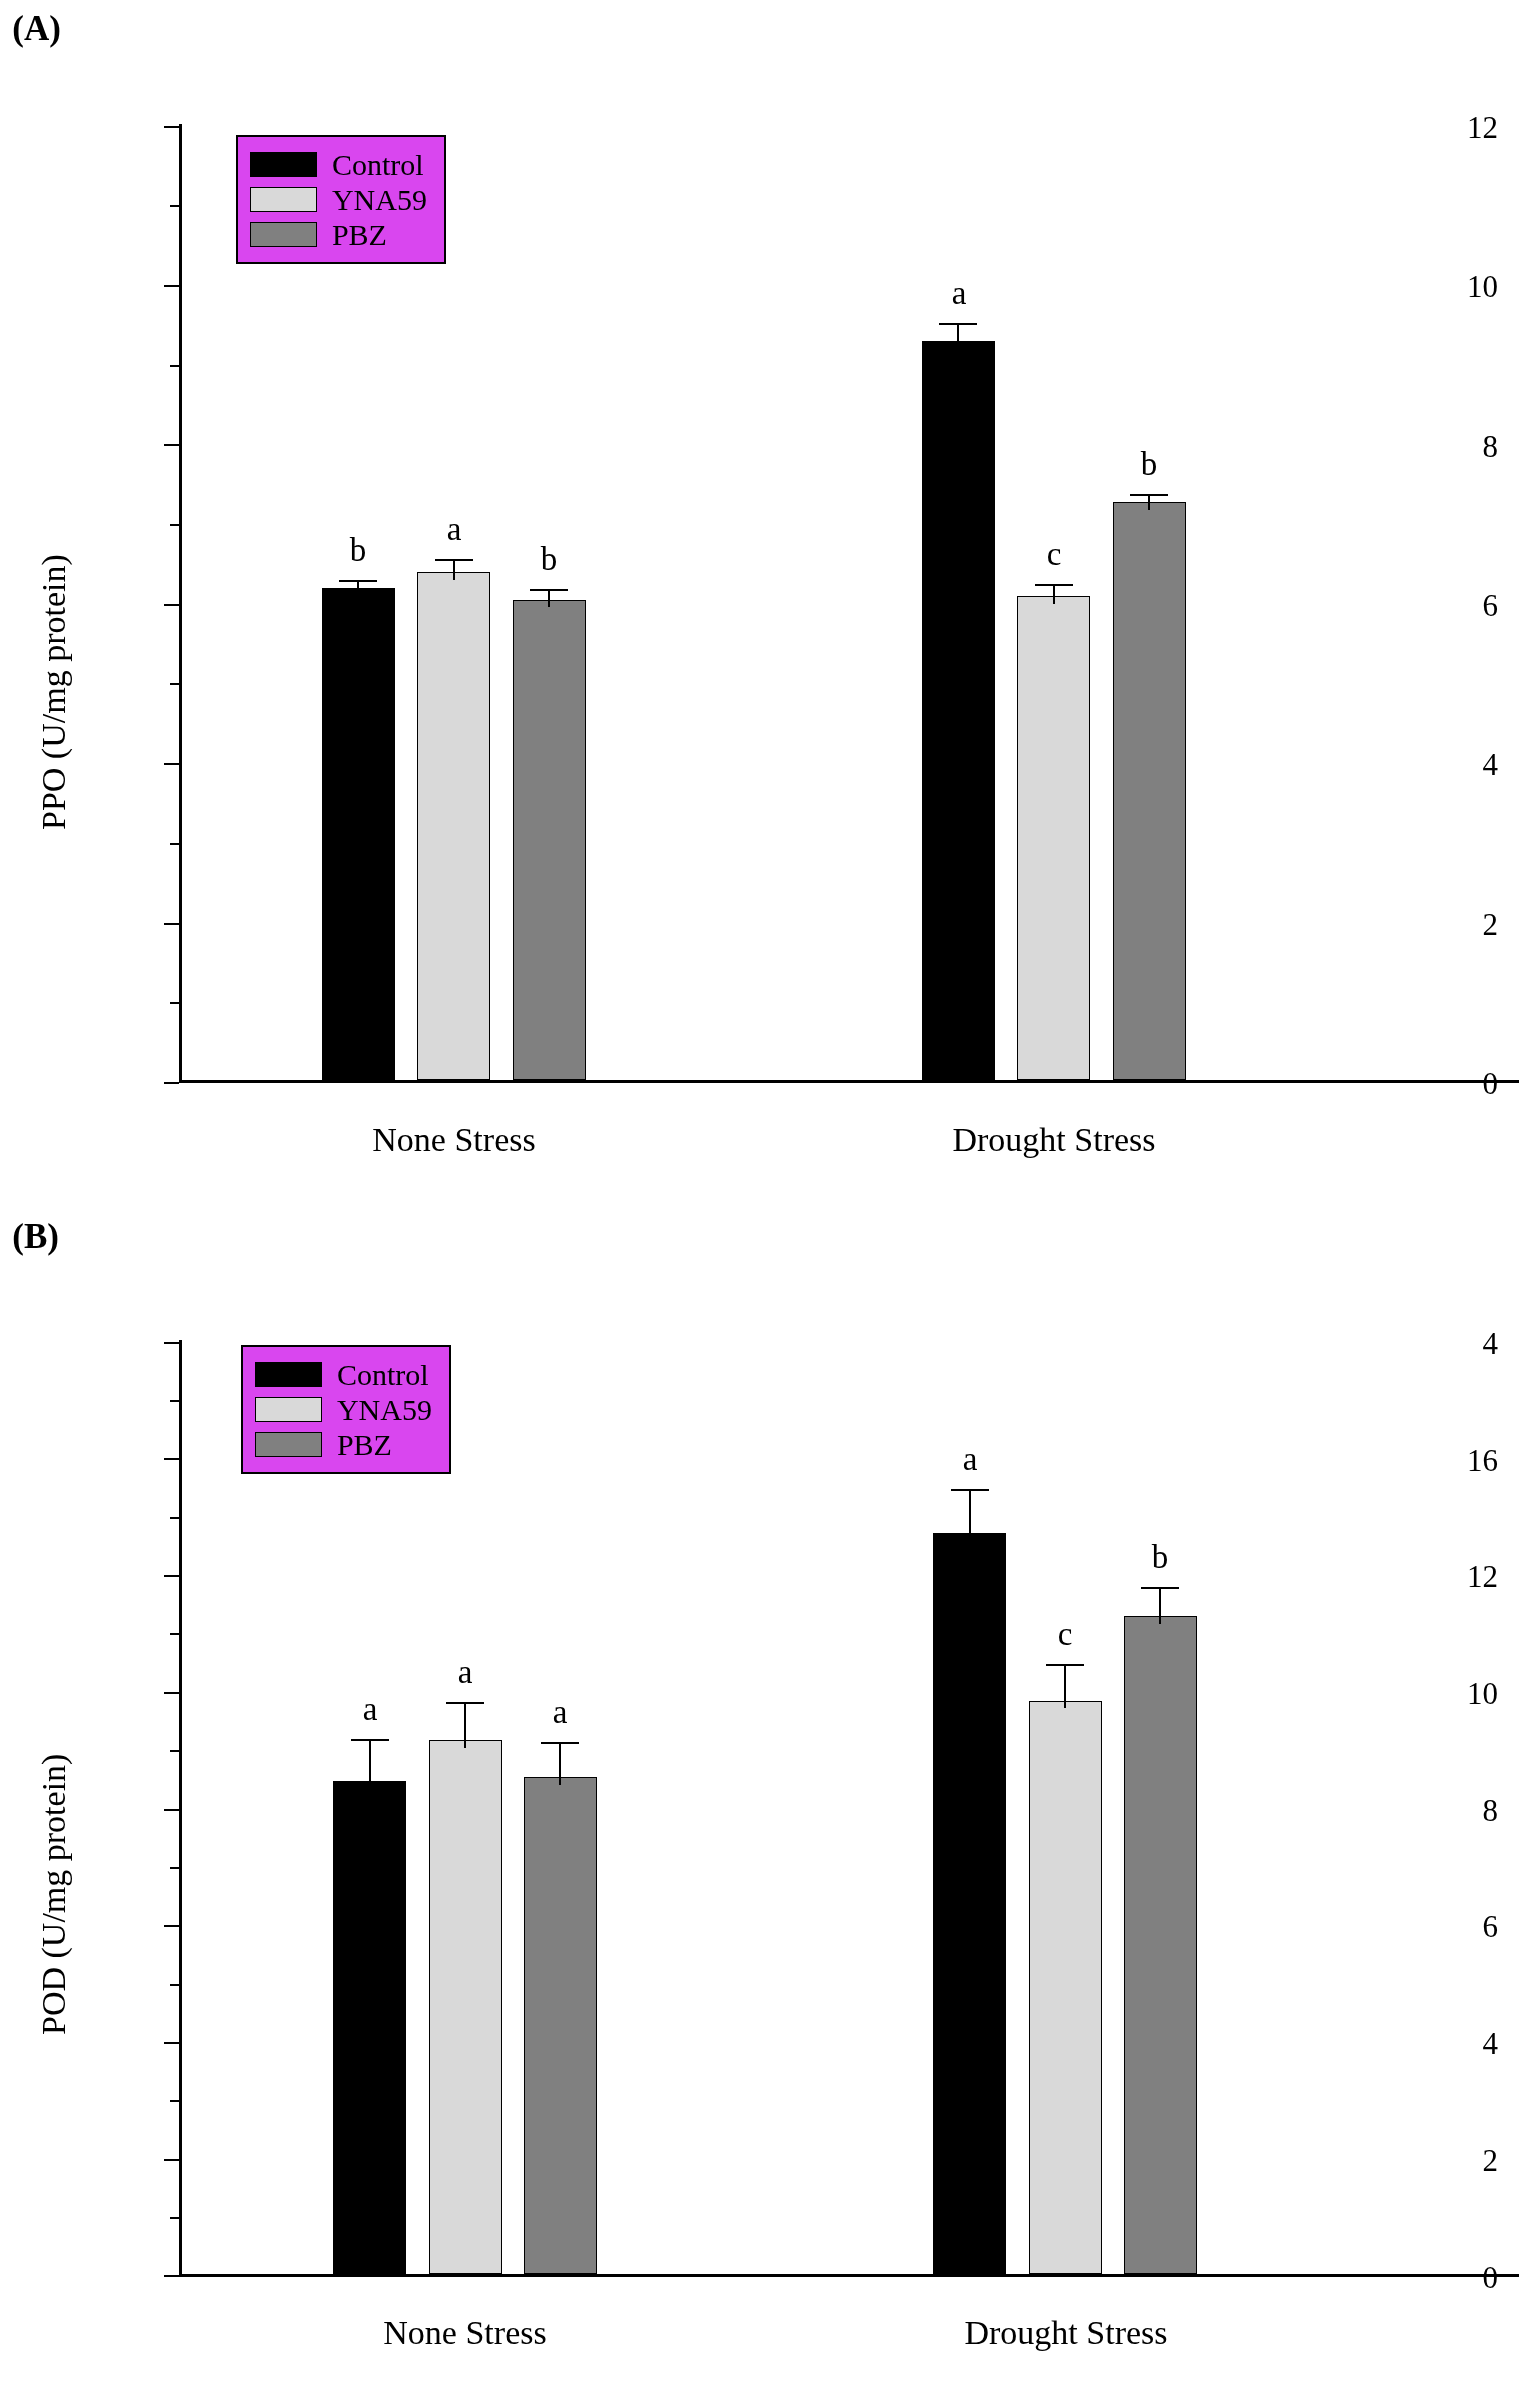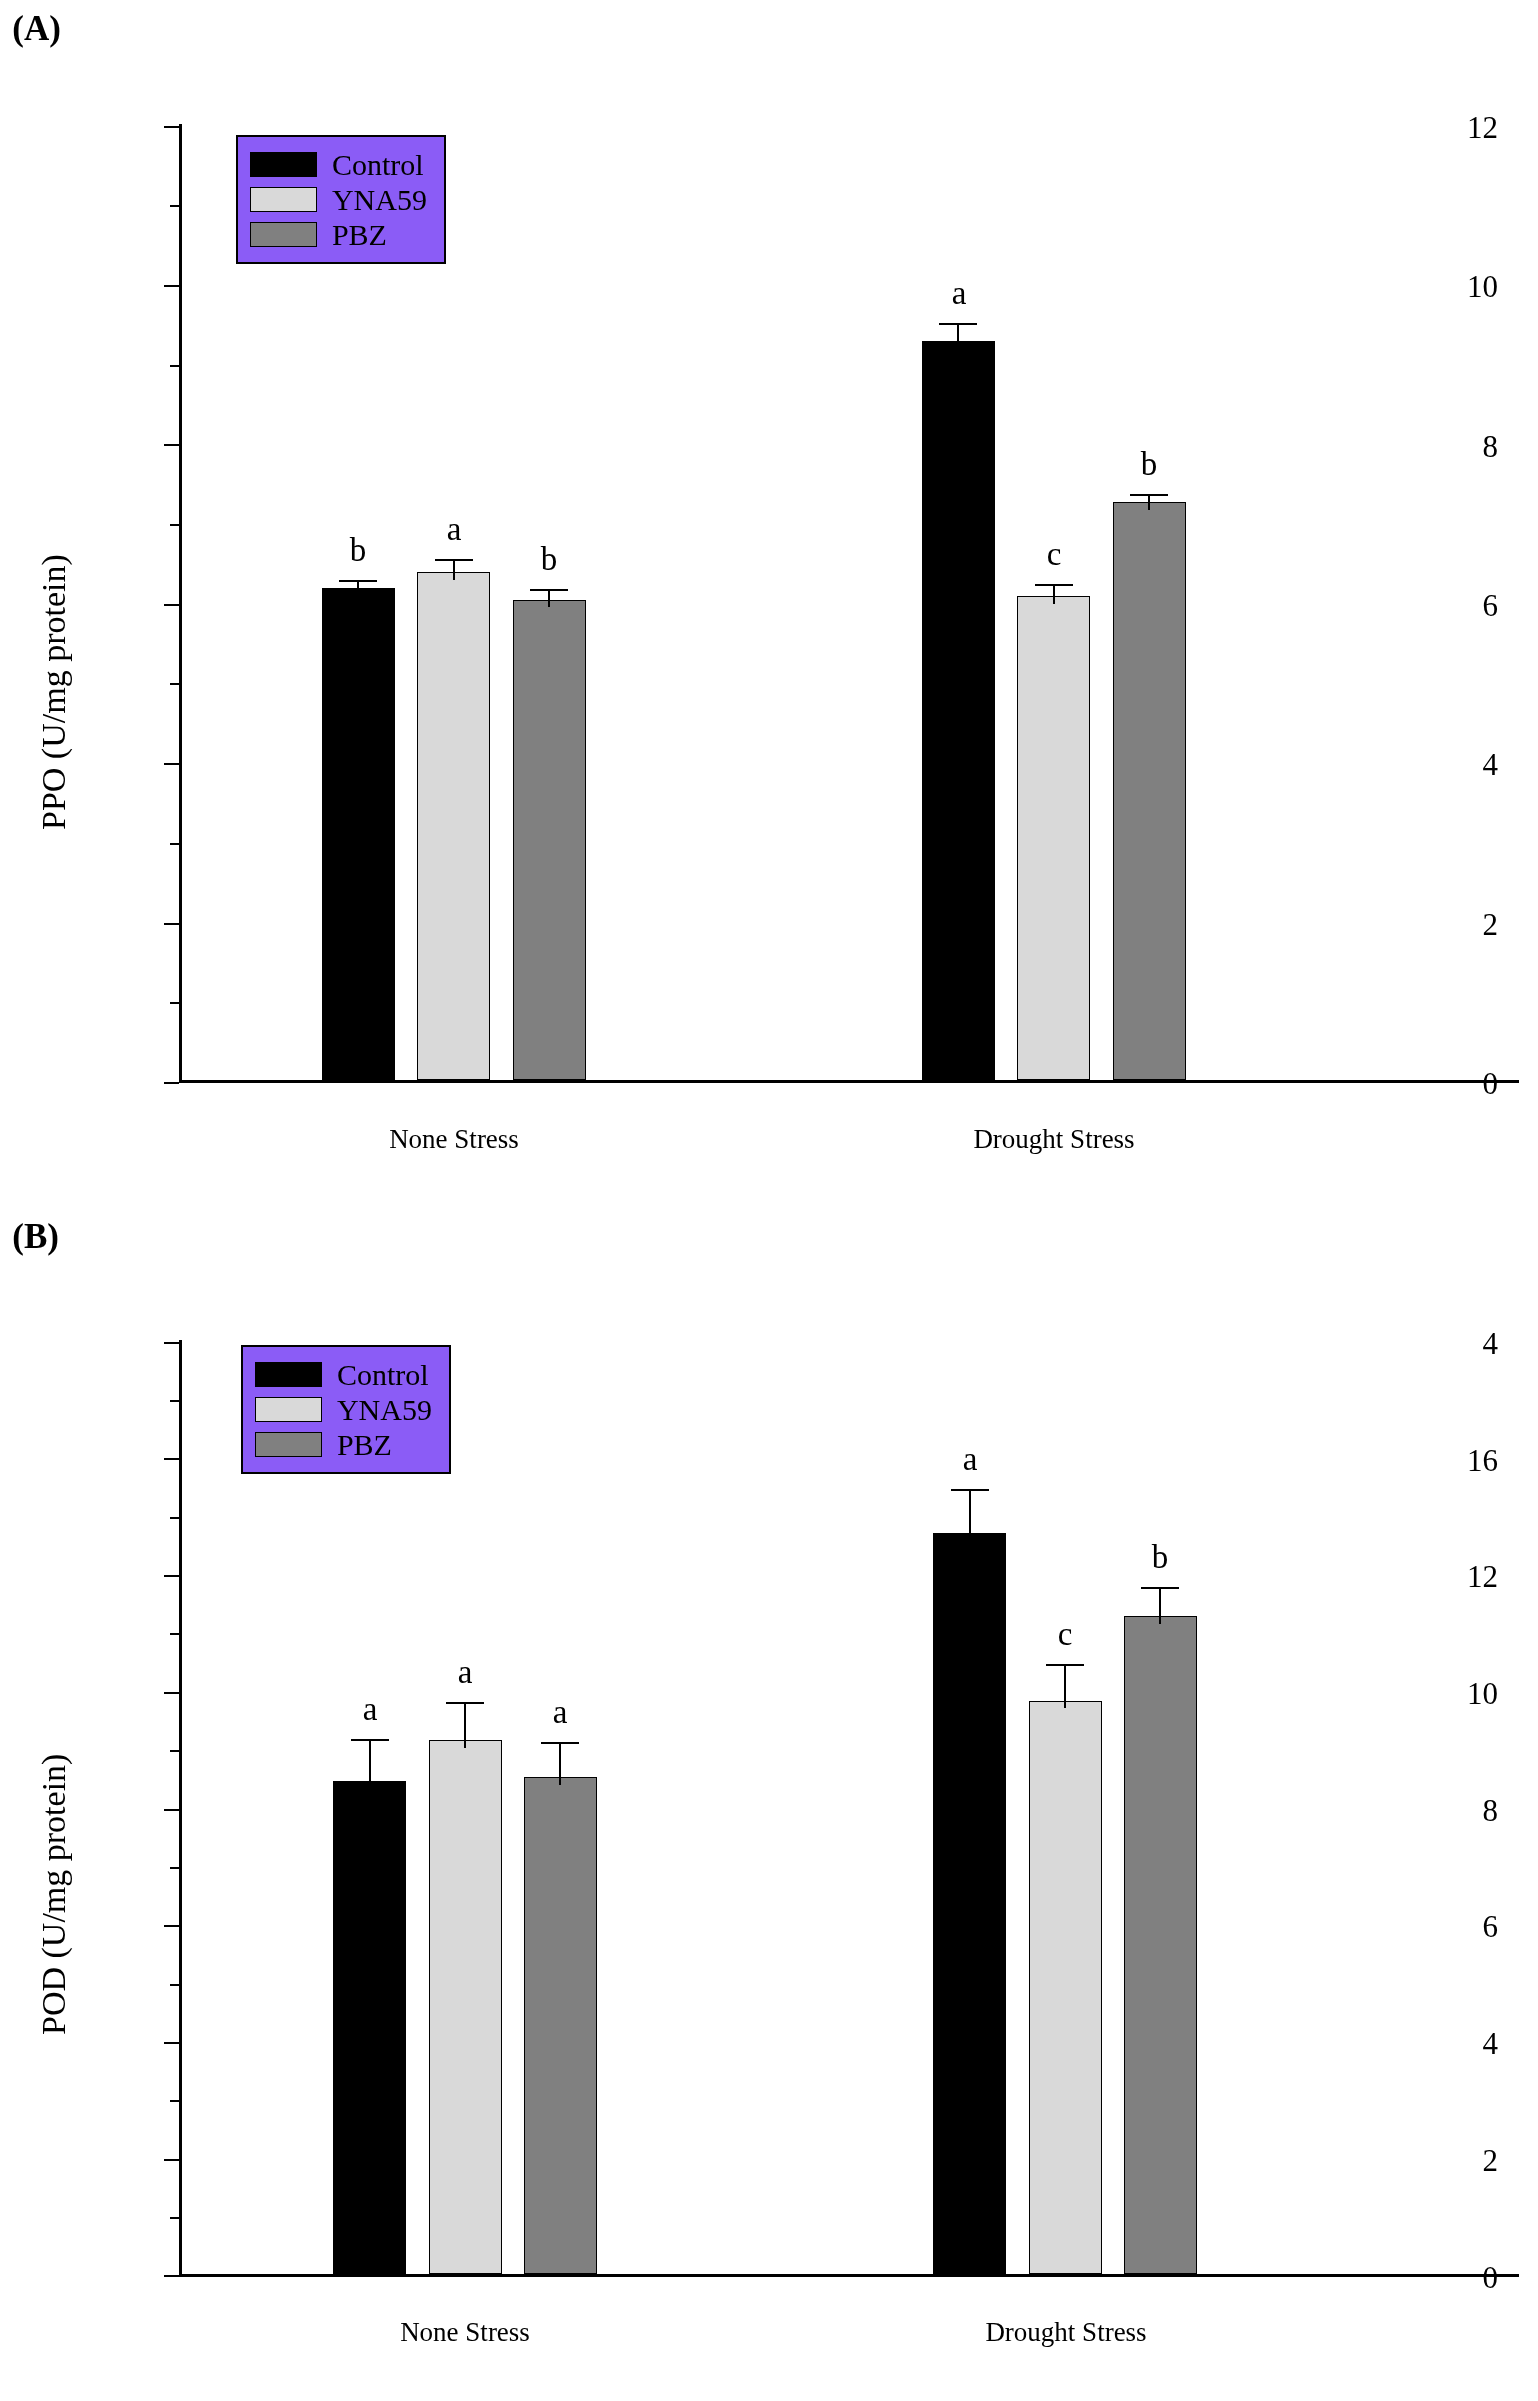--- a/index.html
+++ b/index.html
@@ -126,31 +126,31 @@
     position: absolute;
     font-size: 33px;
     line-height: 33px;
     font-family: "Liberation Serif", serif;
     transform: translateX(-50%);
     white-space: nowrap;
   }
 
   .group-label {
     position: absolute;
-    font-size: 27px;
+    font-size: 34px;
     line-height: 35px;
     font-family: "Liberation Serif", serif;
     transform: translateX(-50%);
     white-space: nowrap;
   }
 
   .legend {
     position: absolute;
     border: 2.2px solid #000;
-    background: #8b5cf6;
+    background: #d946ef;
     padding: 10px 17px 10px 12.3px;
     box-sizing: border-box;
   }
   .legend-row {
     display: flex;
     align-items: center;
     height: 35px;
   }
   .legend-swatch {
     width: 67px;

